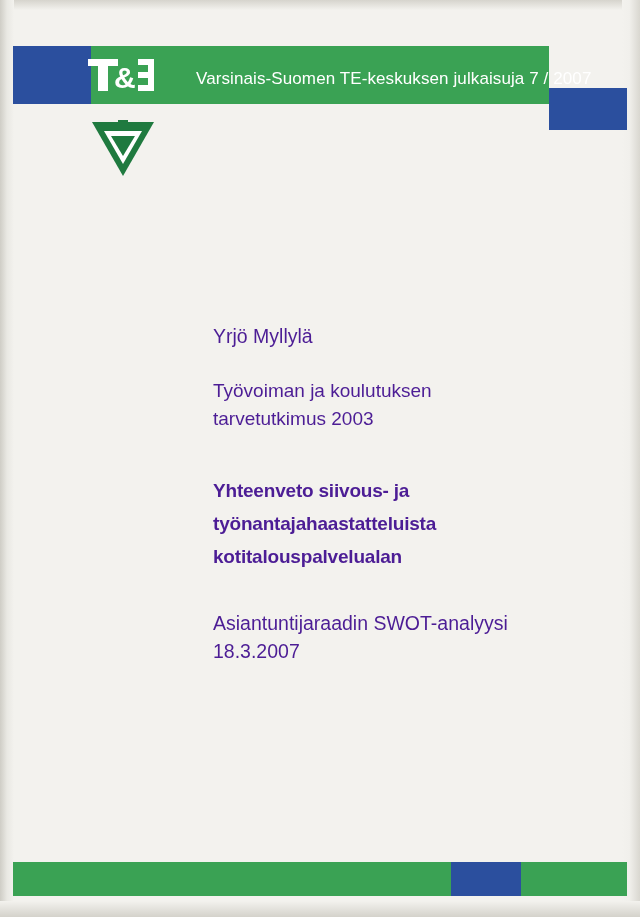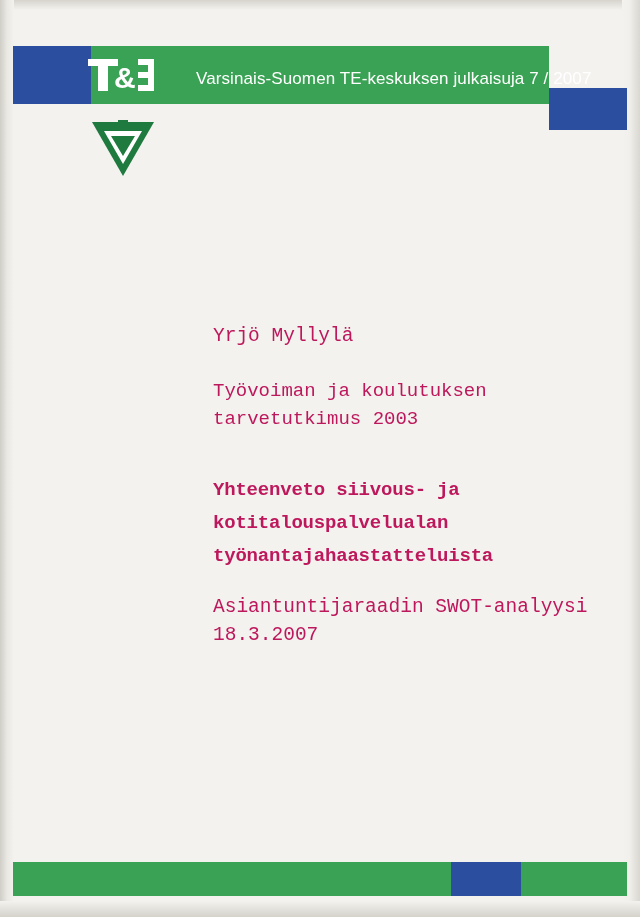--- a/index.html
+++ b/index.html
@@ -104,41 +104,40 @@
     width: 70px;
     height: 62px;
   }
 
   
   .textblock {
     position: absolute;
     left: 213px;
     top: 322px;
     width: 400px;
-    color: #be185d;
-    font-family: Liberation Mono, monospace;
+    color: #4c1d95;
   }
   .authors {
     font-size: 19.5px;
     line-height: 28px;
   }
   .subject {
     margin-top: 27px;
     font-size: 19px;
     line-height: 28px;
   }
   .maintitle {
     margin-top: 41px;
     font-size: 19px;
     font-weight: bold;
     line-height: 33px;
     letter-spacing: -0.2px;
   }
   .footer-lines {
-    margin-top: 20px;
+    margin-top: 36px;
     font-size: 19.5px;
     line-height: 28px;
   }
   .line { display: block; white-space: nowrap; }
 
   
   .bottom-green {
     position: absolute;
     left: 13px;
     top: 862px;
@@ -208,22 +207,22 @@
       <span class="line">Yrjö Myllylä</span>
     </div>
 
     <div class="subject">
       <span class="line">Työvoiman ja koulutuksen</span>
       <span class="line">tarvetutkimus 2003</span>
     </div>
 
     <div class="maintitle">
       <span class="line">Yhteenveto siivous- ja</span>
+      <span class="line">työnantajahaastatteluista</span>
       <span class="line">kotitalouspalvelualan</span>
-      <span class="line">työnantajahaastatteluista</span>
     </div>
 
     <div class="footer-lines">
       <span class="line">Asiantuntijaraadin SWOT-analyysi</span>
       <span class="line">18.3.2007</span>
     </div>
 
   </div>
 
   <div class="bottom-green"></div>

